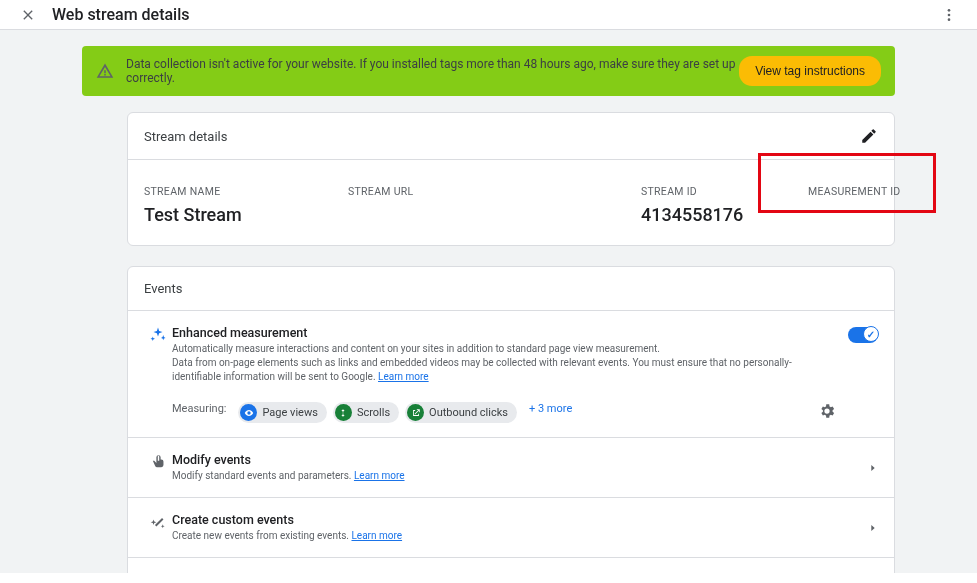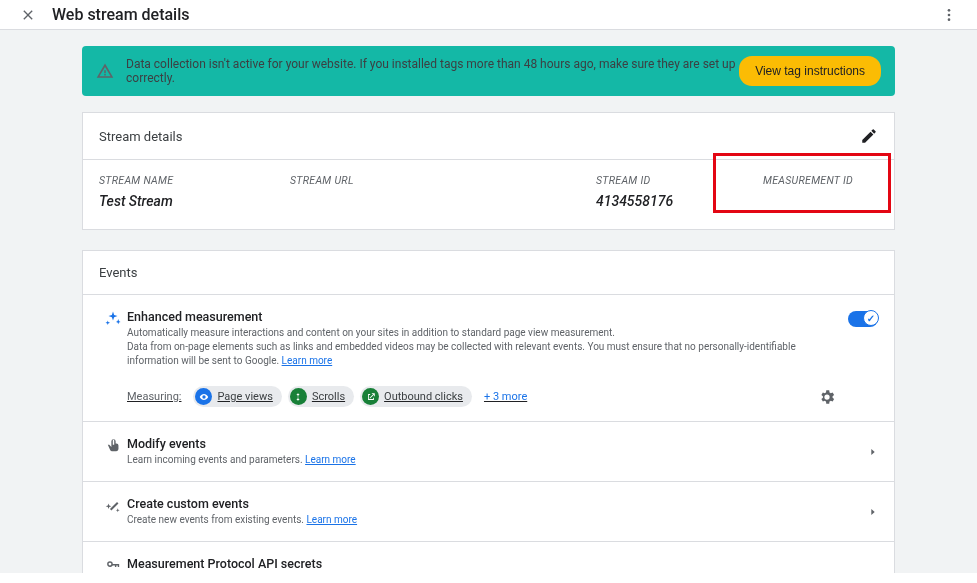--- a/index.html
+++ b/index.html
@@ -2,45 +2,45 @@
 <html><head>
 <meta charset="utf-8">
 <style>
   * { box-sizing: border-box; margin: 0; padding: 0; }
   body { font-family: Roboto, "Helvetica Neue", Arial, sans-serif; background: #fff; color: #202124; font-size: 13px; width: 977px; height: 583px; overflow: hidden; }
   .header { display: flex; align-items: center; height: 30px; padding: 0 16px; border-bottom: 1px solid #dadce0; }
   .header .close { width: 24px; height: 24px; display: flex; align-items: center; justify-content: center; cursor: pointer; margin-right: 12px; }
   .header .title { font-size: 16px; font-weight: 500; flex: 1; }
   .header .more { width: 24px; height: 24px; display: flex; align-items: center; justify-content: center; cursor: pointer; }
   .page-body { background: #f1f3f4; padding: 16px 82px; height: calc(100% - 40px); overflow-y: auto; }
-  .alert-bar { background: #14b8a6; border-radius: 4px; display: flex; align-items: center; padding: 10px 14px; margin-bottom: 16px; font-size: 12px; }
+  .alert-bar { background: #84cc16; border-radius: 4px; display: flex; align-items: center; padding: 10px 14px; margin-bottom: 16px; font-size: 12px; }
   .alert-bar .warn-icon { margin-right: 12px; flex-shrink: 0; }
   .alert-bar .msg { flex: 1; color: #3c4043; }
   .alert-bar .pill-btn { background: #fbbc04; color: #202124; border: none; border-radius: 13px; padding: 8px 16px; font-size: 12px; font-weight: 500; cursor: pointer; }
-  .card { background: #fff; border: 1px solid #dadce0; border-radius: 0; margin-bottom: 20px; }
+  .card { background: #fff; border: 1px solid #dadce0; border-radius: 6px; margin-bottom: 20px; margin-left: 45px; }
   .card-header { display: flex; align-items: center; justify-content: space-between; padding: 14px 16px; font-size: 13px; color: #3c4043; }
   .card-header .edit-icn { cursor: pointer; }
-  .stream-grid { display: flex; padding: 14px 16px 20px 16px; border-top: 1px solid #dadce0; position: relative; font-style: italic; }
+  .stream-grid { display: flex; padding: 25px 16px 20px 16px; border-top: 1px solid #dadce0; position: relative; }
   .sg-col { margin-right: 48px; }
   .sg-col.abs { position: absolute; }
   .sg-col .lab { font-size: 10.5px; color: #5f6368; letter-spacing: .3px; margin-bottom: 6px; white-space: nowrap; }
-  .sg-col .val { font-size: 14px; font-weight: 500; white-space: nowrap; }
+  .sg-col .val { font-size: 18px; font-weight: 500; white-space: nowrap; }
   .mid-wrap { position: relative; display: flex; align-items: center; }
   .copy-icn { margin-left: 6px; cursor: pointer; display: inline-flex; }
   .hl-box { position: absolute; border: 3px solid #e30613; pointer-events: none; }
   .evt-row { display: flex; align-items: flex-start; padding: 14px 16px; border-top: 1px solid #dadce0; cursor: pointer; position: relative; }
   .evt-row:first-child { border-top: none; }
   .evt-row.noclick { cursor: default; }
   .evt-icon { width: 28px; flex-shrink: 0; display: flex; justify-content: center; margin-top: 1px; }
   .evt-body { flex: 1; }
   .evt-title { font-size: 12.5px; font-weight: 500; margin-bottom: 2px; }
   .evt-desc { font-size: 10px; color: #5f6368; line-height: 1.4; }
   .evt-desc a { color: #1a73e8; text-decoration: underline; cursor: pointer; }
   .evt-row .chev { margin-left: 12px; align-self: center; color: #5f6368; flex-shrink: 0; cursor: pointer; }
-  .measuring { display: flex; align-items: center; margin-top: 18px; text-decoration: underline; }
+  .measuring { display: flex; margin-top: 18px; }
   .measuring .mlabel { font-size: 11px; color: #5f6368; margin-right: 12px; }
   .chip { display: inline-flex; align-items: center; background: #e8eaed; border-radius: 11px; padding: 2px 9px 2px 2px; margin-right: 6px; font-size: 11px; color: #3c4043; }
   .chip .dot { width: 17px; height: 17px; border-radius: 50%; display: flex; align-items: center; justify-content: center; margin-right: 5px; }
   .chip .dot svg { width: 10px; height: 10px; }
   .more-link { color: #1a73e8; font-size: 11px; margin-left: 6px; cursor: pointer; }
   .gear { margin-left: auto; cursor: pointer; }
   .toggle { width: 30px; height: 16px; background: #1a73e8; border-radius: 8px; position: relative; flex-shrink: 0; cursor: pointer; margin-left: 12px; margin-top: 2px; }
   .toggle .knob { width: 16px; height: 16px; background: #fff; border: 1px solid #1a73e8; border-radius: 50%; position: absolute; right: -1px; top: -1px; display: flex; align-items: center; justify-content: center; }
   .toggle .knob::after { content: "✓"; font-size: 10px; color: #1a73e8; font-weight: bold; }
   svg { display: block; }
@@ -83,21 +83,21 @@
         <svg width="18" height="18" viewBox="0 0 24 24">
             <path d="M3 17.25V21h3.75L17.81 9.94l-3.75-3.75L3 17.25zM20.71 7.04a1 1 0 000-1.41l-2.34-2.34a1 1 0 00-1.41 0l-1.83 1.83 3.75 3.75 1.83-1.83z" fill="#202124"></path>
           </svg>
       </span>
     </div>
     <div class="stream-grid">
       <div class="sg-col">
         <div class="lab">STREAM NAME</div>
         <div class="val">Test Stream</div>
       </div>
-      <div class="sg-col abs" style="left:207px;">
+      <div class="sg-col abs" style="left:220px;">
         <div class="lab">STREAM URL</div>
       </div>
       <div class="sg-col abs" style="left:513px;">
         <div class="lab">STREAM ID</div>
         <div class="val">4134558176</div>
       </div>
       <div class="sg-col abs" style="left:680px; margin-right:0;">
         <div class="lab">MEASUREMENT ID</div>
       </div>
     </div>
@@ -161,21 +161,21 @@
     </div>
 
     <div class="evt-row">
       <div class="evt-icon">
         <svg width="17" height="17" viewBox="0 0 24 24">
             <path d="M9 11V6a3 3 0 116 0v3h1a3 3 0 013 3v5a3 3 0 01-3 3H10a3 3 0 01-2.7-1.7L4 11h2l3 3V11zM12 4a1 1 0 00-1 1v6h2V5a1 1 0 00-1-1z" fill="#5f6368"></path>
           </svg>
       </div>
       <div class="evt-body">
         <div class="evt-title">Modify events</div>
-        <div class="evt-desc"><span>Learn incoming events and parameters. </span><a>Learn more</a></div>
+        <div class="evt-desc"><span>Modify standard events and parameters. </span><a>Learn more</a></div>
       </div>
       <span class="chev">
           <svg width="10" height="14" viewBox="0 0 24 24">
             <path d="M8 5l8 7-8 7V5z" fill="#5f6368"></path>
           </svg>
         </span>
     </div>
 
     <div class="evt-row">
       <div class="evt-icon">

